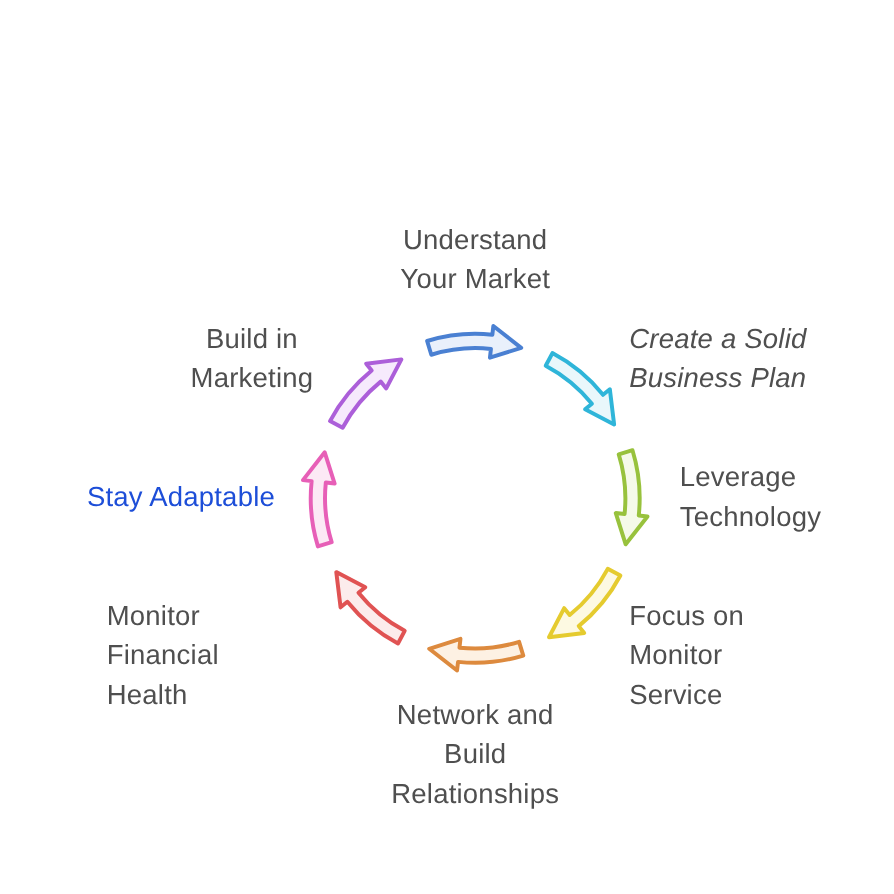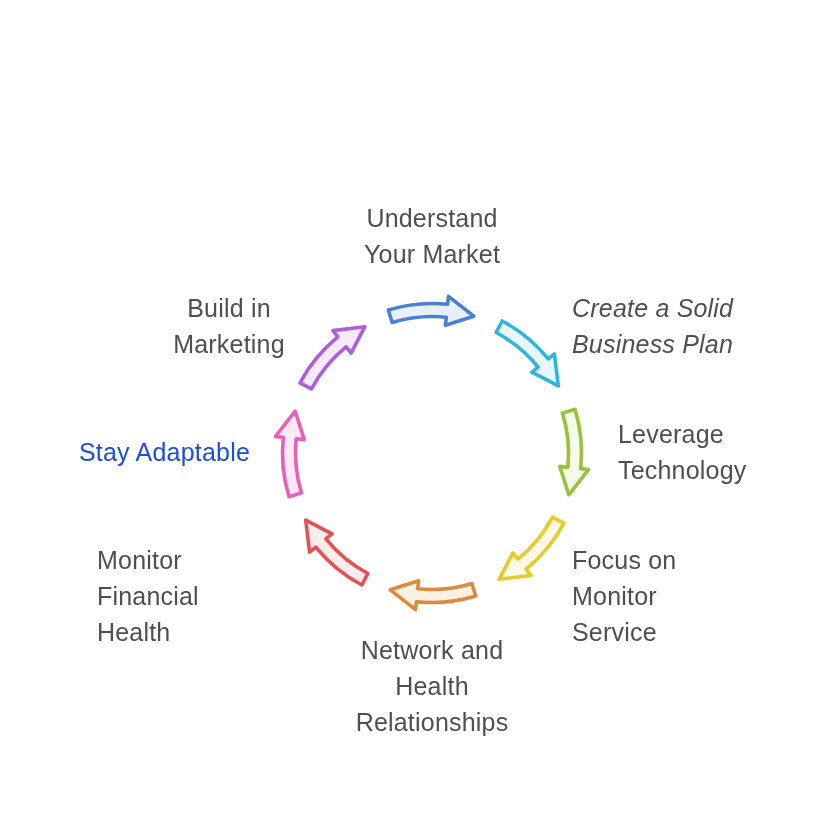--- a/index.html
+++ b/index.html
@@ -48,21 +48,21 @@
       <div class="step-label" style="left: 262px; top: 200px; width: 340px; text-align: center; color: rgb(79, 79, 79);">Understand
 Your Market</div>
       <div class="step-label" style="left: 572px; top: 290px; width: 230px; text-align: left; color: rgb(79, 79, 79); font-style: italic;">Create a Solid
 Business Plan</div>
       <div class="step-label" style="left: 618px; top: 416px; width: 200px; text-align: left; color: rgb(79, 79, 79);">Leverage
 Technology</div>
       <div class="step-label" style="left: 572px; top: 542px; width: 220px; text-align: left; color: rgb(79, 79, 79);">Focus on
 Monitor
 Service</div>
       <div class="step-label" style="left: 262px; top: 632px; width: 340px; text-align: center; color: rgb(79, 79, 79);">Network and
-Health
+Build
 Relationships</div>
       <div class="step-label" style="left: 97px; top: 542px; width: 200px; text-align: left; color: rgb(79, 79, 79);">Monitor
 Financial
 Health</div>
       <div class="step-label" style="left: 30px; top: 434px; width: 220px; text-align: right; color: #1d4ed8;">Stay Adaptable</div>
       <div class="step-label" style="left: 109px; top: 290px; width: 240px; text-align: center; color: rgb(79, 79, 79);">Build in
 Marketing</div>
     </div>
 </div>
 

